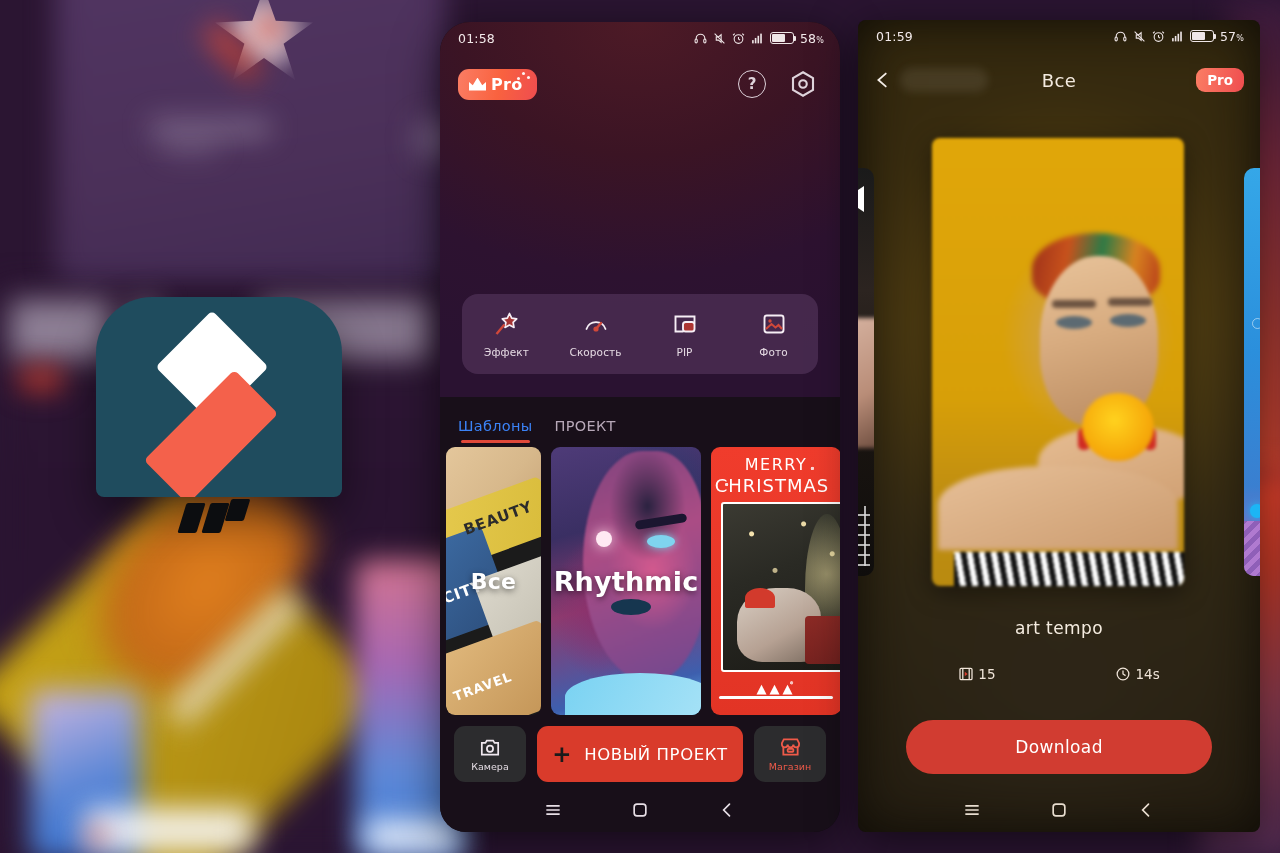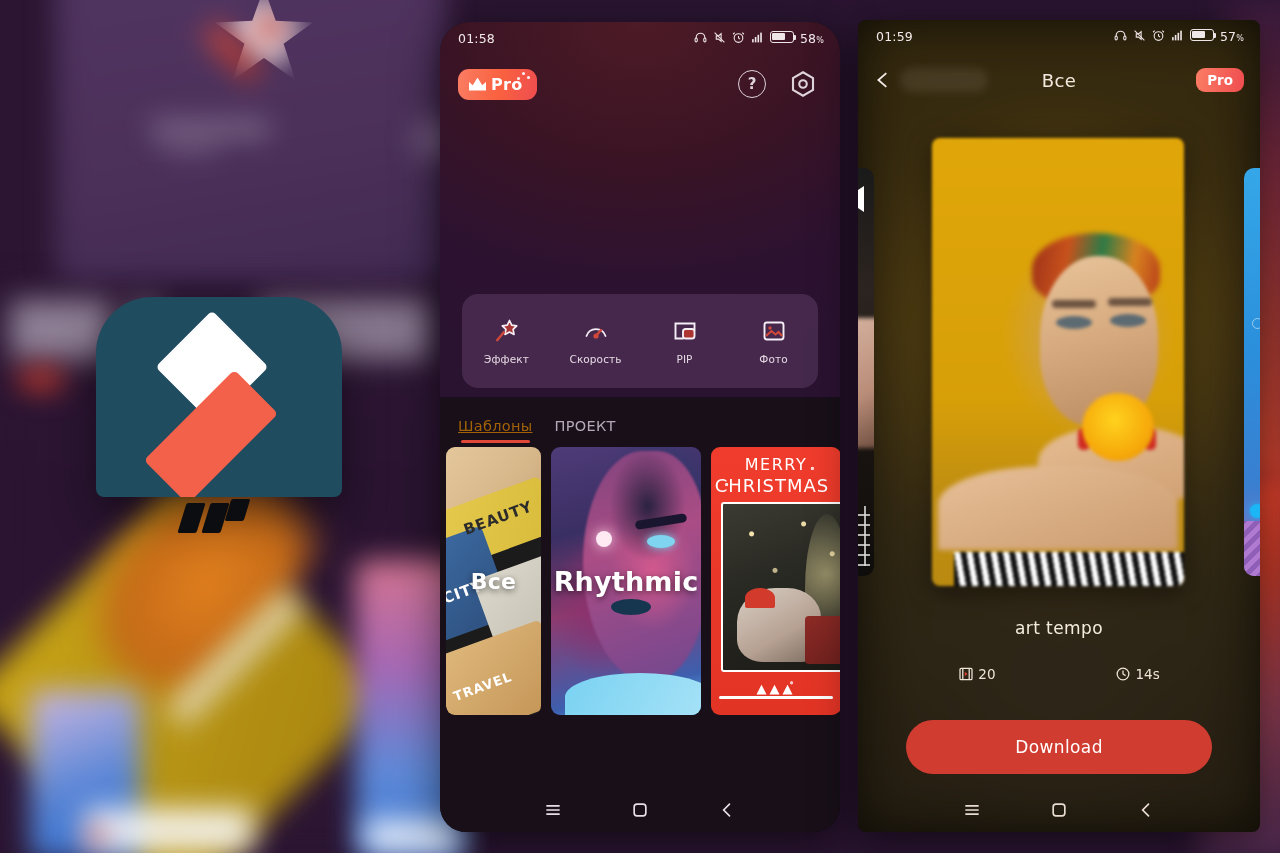--- a/index.html
+++ b/index.html
@@ -149,21 +149,21 @@
     background:#0f0c06;
   }
 
   
   .statusbar {
     height:32px; display:flex; align-items:center;
     justify-content:space-between; padding:0 16px 0 18px;
     font-size:12.5px; color:#f2e9ea; letter-spacing:.2px;
     position:relative; z-index:6;
   }
-  .sb-right { display:flex; align-items:flex-start; gap:6px; }
+  .sb-right { display:flex; align-items:center; gap:6px; }
   .sb-icon { width:13px; height:13px; display:block; }
   .sb-batt {
     width:24px; height:12px; border:1.4px solid #efe6e7; border-radius:3px;
     position:relative; display:inline-block;
   }
   .sb-batt::after {
     content:''; position:absolute; right:-3.4px; top:3px; width:2px; height:5px;
     background:#efe6e7; border-radius:0 1px 1px 0;
   }
   .sb-batt i { position:absolute; left:1.4px; top:1.4px; bottom:1.4px; width:58%; background:#efe6e7; border-radius:1px; display:block;}
@@ -197,36 +197,36 @@
 
   .hdr-icons { display:flex; align-items:center; gap:22px; }
   .circ-btn {
     width:28px; height:28px; border:1.7px solid #ded3db; border-radius:50%;
     display:flex; align-items:center; justify-content:center;
     color:#ded3db; font-size:15px; font-weight:bold;
   }
   .hex-btn { width:30px; height:30px; color:#ded3db; }
 
   #tools-card {
-    position:absolute; left:22px; right:22px; top:272px; height:94px;
+    position:absolute; left:22px; right:22px; top:272px; height:80px;
     background:rgba(86,55,94,.62);
     border-radius:16px;
     display:flex; align-items:center; z-index:5;
   }
   .tool { flex:1; display:flex; flex-direction:column; align-items:center; gap:9px; }
   .tool-ic { width:26px; height:26px; }
   .tool-lb { font-size:10.5px; color:#e6dbe4; letter-spacing:.1px; }
 
   #mid-body {
     position:absolute; left:0; top:375px; right:0; bottom:0;
     background:#180f19;
   }
   #tabs { display:flex; align-items:flex-end; gap:22px; padding:14px 0 0 18px; height:46px; }
   .tab { font-size:14.5px; color:#b7a8b8; position:relative; padding-bottom:9px; letter-spacing:.3px; }
-  .tab.active { color:#a16207;text-decoration:underline; }
+  .tab.active { color:#3b82f6; }
   .tab.active::after {
     content:''; position:absolute; left:3px; right:3px; bottom:0;
     height:3.5px; background:#e0493a; border-radius:2px;
   }
 
   #cards { display:flex; gap:10px; padding:4px 0 0 6px; }
   .card { width:95px; height:268px; border-radius:9px; overflow:hidden; position:relative; flex:none; }
   .card.wide { width:150px;text-decoration:underline; }
   .card.xwide { width:130px; }
   .card-title {
@@ -581,20 +581,43 @@
             <div class="girl"></div>
             <div class="hat"></div>
             <div class="gift"></div>
           </div>
         <div class="foot"></div>
         <div class="trees">▲▲▲</div>
       </div>
     </div>
   </div>
 
+  <div id="mid-bottom">
+    <div class="sq-btn">
+      <svg width="22" height="20" viewBox="0 0 24 22" fill="none" stroke="#f0e8ef" stroke-width="1.9">
+        <path d="M3 6.5h4l1.5-2.5h7L17 6.5h4v13H3z"></path>
+          <circle cx="12" cy="13" r="3.4"></circle>
+      </svg>
+      <span class="sq-lb">Камера</span>
+    </div>
+
+    <div id="new-proj">
+      <span class="plus">+</span>
+      <span>НОВЫЙ ПРОЕКТ</span>
+    </div>
+
+    <div class="sq-btn">
+      <svg width="23" height="21" viewBox="0 0 24 22" fill="none" stroke="#ef5a49" stroke-width="1.9">
+        <path d="M3 7.5l2-4h14l2 4v1.5a3 3 0 01-6 0 3 3 0 01-6 0 3 3 0 01-6 0z"></path>
+        <path d="M4.5 11v8.5h15V11"></path>
+          <rect x="9" y="13.5" width="6" height="3" rx=".8"></rect>
+      </svg>
+      <span class="sq-lb red">Магазин</span>
+    </div>
+  </div>
 
   <div class="navbar">
     <svg class="nav-ic" width="20" height="20" viewBox="0 0 24 24" stroke="#e7dfe6" stroke-width="2">
         <path d="M4 7h16M4 12h16M4 17h16"></path>
       </svg>
     <svg class="nav-ic" width="20" height="20" viewBox="0 0 24 24" fill="none" stroke="#e7dfe6" stroke-width="2">
         <rect x="5" y="5" width="14" height="14" rx="3.4"></rect>
       </svg>
     <svg class="nav-ic" width="20" height="20" viewBox="0 0 24 24" fill="none" stroke="#e7dfe6" stroke-width="2" stroke-linecap="round">
         <path d="M15 5l-7 7 7 7"></path>
@@ -673,21 +696,21 @@
 
   <div id="right-meta">
     <div id="tpl-name">art tempo</div>
     <div id="meta-row">
       <div class="meta">
         <svg width="16" height="16" viewBox="0 0 20 20" fill="none" stroke="#efe4d8" stroke-width="1.6">
           <rect x="2.5" y="3" width="15" height="14" rx="1.5"></rect>
             <path d="M6 3v14M14 3v14"></path>
           <path d="M8.4 7.2l3.6 2.8-3.6 2.8z" fill="#d93b2b" stroke="none"></path>
         </svg>
-        <span>20</span>
+        <span>15</span>
       </div>
       <div class="meta">
         <svg width="16" height="16" viewBox="0 0 20 20" fill="none" stroke="#efe4d8" stroke-width="1.6">
           <circle cx="10" cy="10" r="7.3"></circle>
             <path d="M10 5.6V10l3.2 2"></path>
         </svg>
         <span>14s</span>
       </div>
     </div>
   </div>

